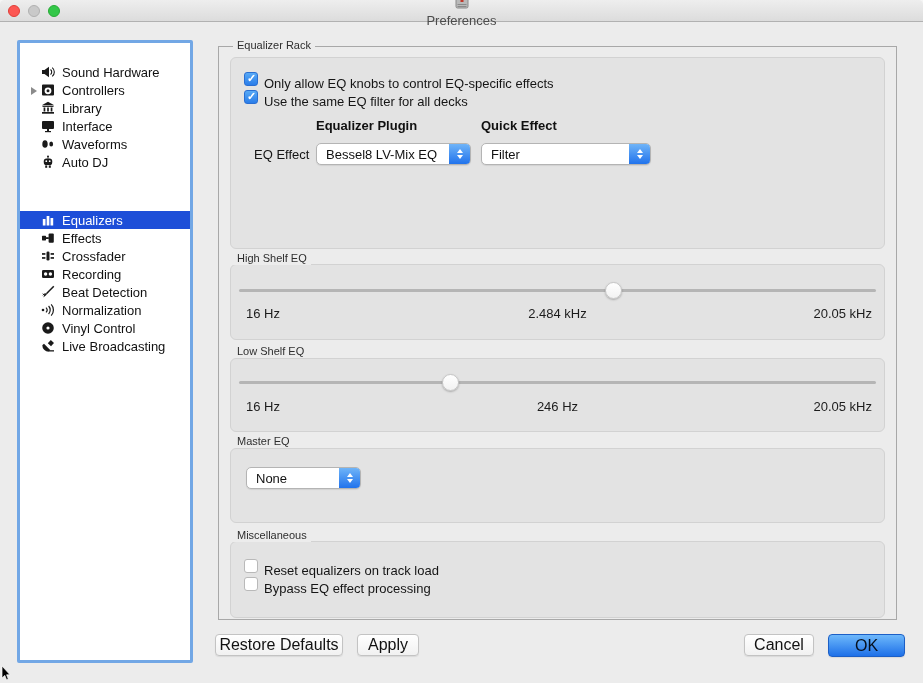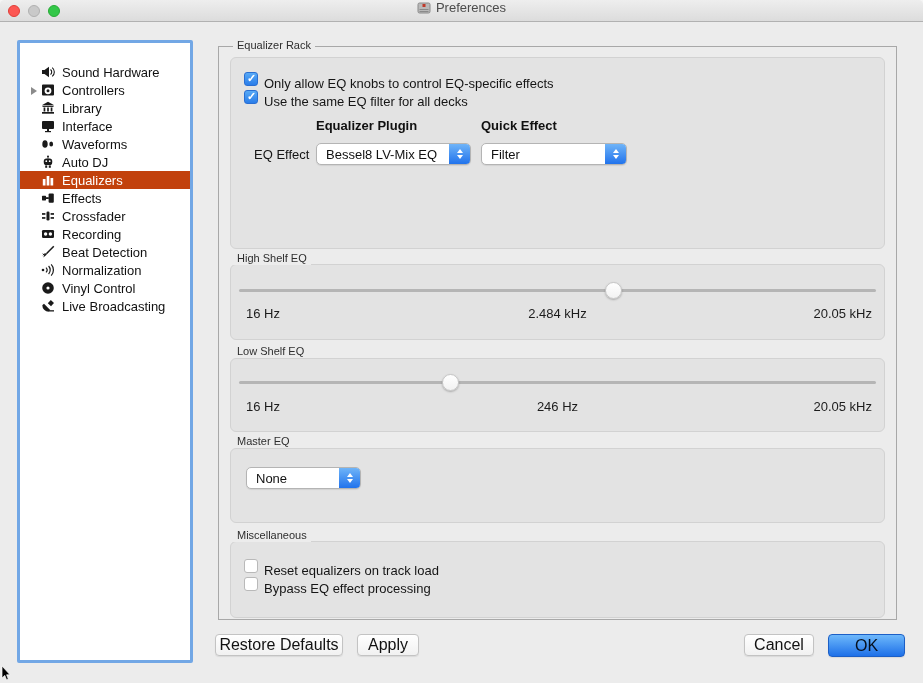--- a/index.html
+++ b/index.html
@@ -5,31 +5,31 @@
   html,body{margin:0;padding:0;background:#ffffff;}
   *{box-sizing:border-box;font-family:"Liberation Sans",sans-serif;}
   .window{position:relative;width:923px;height:683px;background:#ececec;border-radius:5px 5px 0 0;overflow:hidden;box-shadow:0 10px 30px rgba(0,0,0,.3);}
   
   .titlebar{position:absolute;left:0;top:0;width:923px;height:22px;background:linear-gradient(#eeeeee,#dcdcdc);border-bottom:1px solid #b1b1b1;}
   .lights{position:absolute;left:8px;top:5px;display:flex;gap:8px;}
   .light{width:12px;height:12px;border-radius:50%;}
   .light.red{background:#fc5753;border:1px solid #df3e38;}
   .light.gray{background:#c9c9c9;border:1px solid #b0b0b0;}
   .light.green{background:#33c748;border:1px solid #27aa35;}
-  .titlewrap{position:absolute;left:0;right:0;top:0;height:22px;display:flex;justify-content:center;gap:5px;}
+  .titlewrap{position:absolute;left:0;right:0;top:0;height:22px;display:flex;align-items:center;justify-content:center;gap:5px;flex-direction:column;}
   .title-icon{width:14px;height:13px;display:inline-block;}
   .titletext{font-size:13px;color:#4c4c4c;}
   
   .sidebar{position:absolute;left:17px;top:40px;width:176px;height:623px;background:#ffffff;border:3px solid #72a7e5;border-radius:2px;padding-top:20px;overflow:hidden;}
   .side-item{position:relative;height:18px;display:flex;align-items:center;padding-left:9px;color:#111;font-size:13px;cursor:default;}
   .side-item .tri{width:11px;height:11px;flex:0 0 11px;position:relative;}
   .side-item .tri.show::after{content:"";position:absolute;left:2px;top:2px;border-left:6px solid #8b8b8b;border-top:4px solid transparent;border-bottom:4px solid transparent;}
   .side-item .ic{width:15px;height:14px;flex:0 0 15px;margin-right:7px;color:#1a1a1a;display:flex;align-items:center;justify-content:center;}
   .side-item .ic svg{display:block;}
-  .side-item.selected{background:#c2410c;color:#ffffff;}
+  .side-item.selected{background:#1d4ed8;color:#ffffff;margin-top:40px;}
   .side-item.selected .ic{color:#ffffff;}
   
   .pane-frame{position:absolute;left:218px;top:46px;width:679px;height:574px;border:1px solid #a8a8a8;}
   .group-title{position:absolute;font-size:11px;color:#2e2e2e;background:#ececec;padding:0 4px;z-index:3;line-height:13px;}
   .groupbox{position:absolute;left:230px;width:655px;background:#e3e3e3;border:1px solid #d2d2d2;border-radius:6px;z-index:1;}
   
   .cbrow{position:absolute;display:flex;align-items:center;gap:6px;}
   .cb{width:14px;height:14px;border-radius:3px;background:#ffffff;border:1px solid #b9b9b9;position:relative;flex:0 0 14px;}
   .cb.checked{background:linear-gradient(#58aaf6,#2a7de9);border:1px solid #2a6fd2;}
   .cb.checked::after{content:"\2713";position:absolute;left:2px;top:-1px;color:#fff;font-size:11px;font-weight:bold;}
@@ -250,21 +250,21 @@
     <div class="colhead" style="left:85px;top:60px;">Equalizer Plugin</div>
     <div class="colhead" style="left:250px;top:60px;">Quick Effect</div>
     <div class="fieldlabel" style="left:23px;top:89px;">EQ Effect</div>
     <div class="popup" style="left:85px;top:85px;width:155px;">
       <span class="ptext">Bessel8 LV-Mix EQ</span>
       <span class="pcap">
           <span class="up"></span>
           <span class="down"></span>
         </span>
     </div>
-    <div class="popup" style="left:250px;top:85px;width:146px;">
+    <div class="popup" style="left:250px;top:85px;width:170px;">
       <span class="ptext">Filter</span>
       <span class="pcap">
           <span class="up"></span>
           <span class="down"></span>
         </span>
     </div>
   </div>
 
   <div class="group-title" style="left:233px;top:252px;">High Shelf EQ</div>
   <div class="groupbox" style="top:264px;height:76px;">

